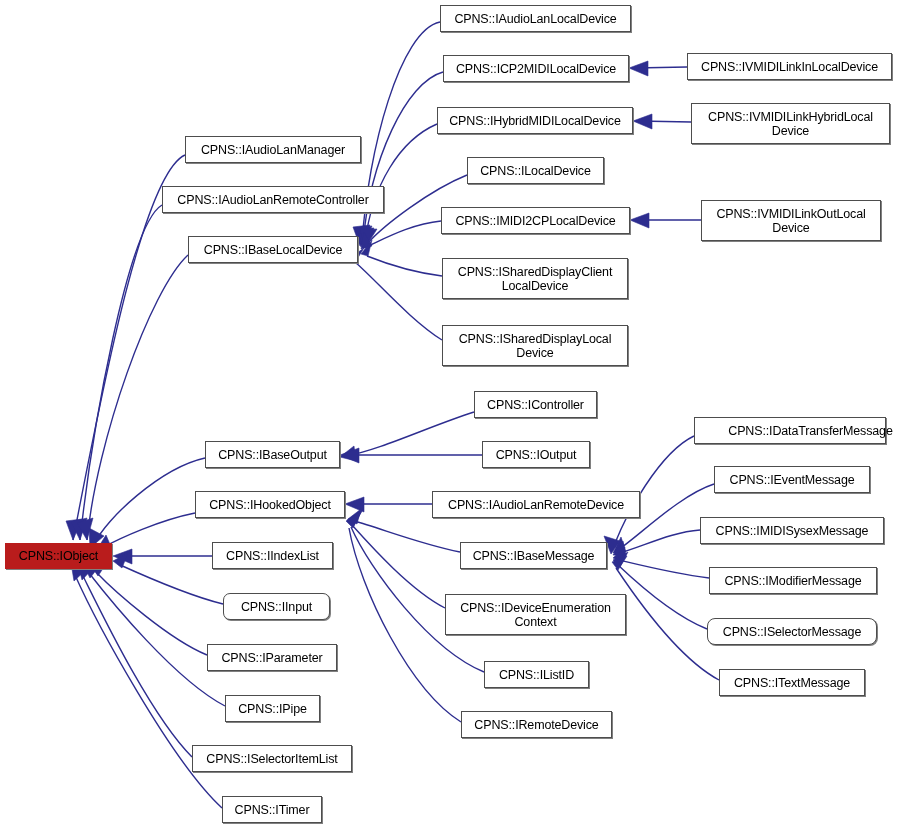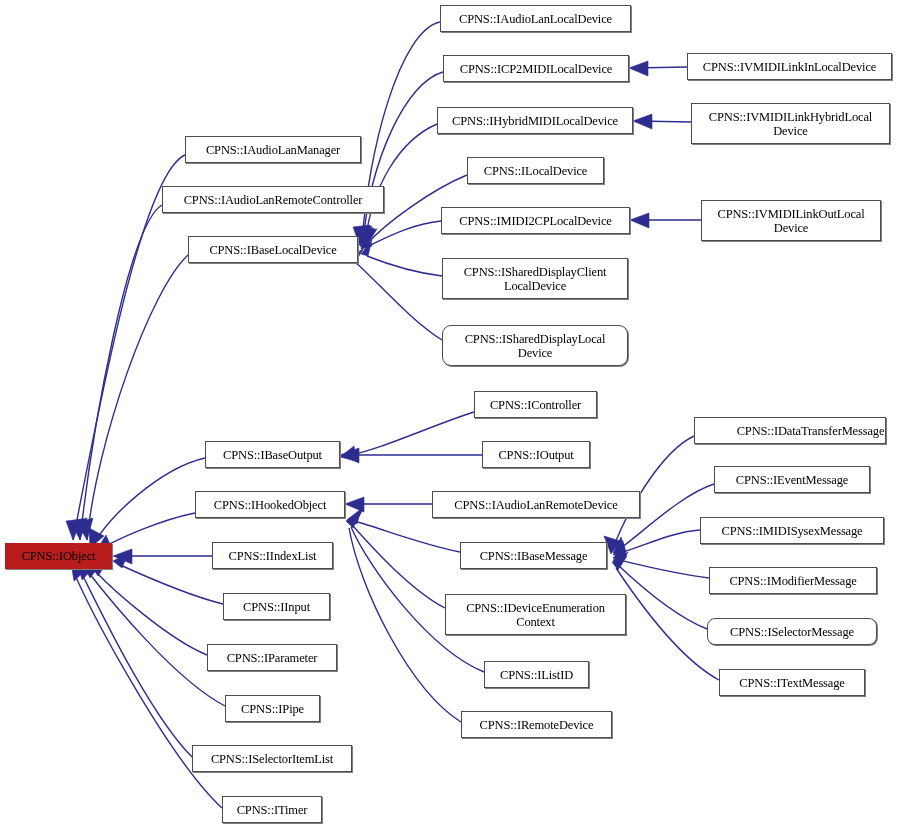--- a/index.html
+++ b/index.html
@@ -42,21 +42,20 @@
     align-items: center;
     justify-content: center;
     text-align: center;
     font-size: 12.5px;
     line-height: 14px;
     color: #000000;
     letter-spacing: -0.15px;
     white-space: pre-line;
     padding: 0 3px;
     z-index: 5;
-    font-family: Liberation Serif, serif;
   }
   .node-box.root-node {
     background: #b91c1c;
     border: 7px solid #b91c1c;
   }
 </style>
 </head>
 <body>
 
 <div id="diagram-root">
@@ -205,39 +204,39 @@
       <div class="node-box" style="left: 185px; top: 136px; width: 176px; height: 27px;"><span>CPNS::IAudioLanManager</span></div>
       <div class="node-box" style="left: 162px; top: 186px; width: 222px; height: 27px;"><span>CPNS::IAudioLanRemoteController</span></div>
       <div class="node-box" style="left: 188px; top: 236px; width: 170px; height: 27px;"><span>CPNS::IBaseLocalDevice</span></div>
       <div class="node-box" style="left: 440px; top: 5px; width: 191px; height: 27px;"><span>CPNS::IAudioLanLocalDevice</span></div>
       <div class="node-box" style="left: 443px; top: 55px; width: 186px; height: 27px;"><span>CPNS::ICP2MIDILocalDevice</span></div>
       <div class="node-box" style="left: 437px; top: 107px; width: 196px; height: 27px;"><span>CPNS::IHybridMIDILocalDevice</span></div>
       <div class="node-box" style="left: 467px; top: 157px; width: 137px; height: 27px;"><span>CPNS::ILocalDevice</span></div>
       <div class="node-box" style="left: 441px; top: 207px; width: 189px; height: 27px;"><span>CPNS::IMIDI2CPLocalDevice</span></div>
       <div class="node-box" style="left: 442px; top: 258px; width: 186px; height: 41px;"><span>CPNS::ISharedDisplayClient
 LocalDevice</span></div>
-      <div class="node-box" style="left: 442px; top: 325px; width: 186px; height: 41px; border-radius: 9px;"><span>CPNS::ISharedDisplayLocal
+      <div class="node-box" style="left: 442px; top: 325px; width: 186px; height: 41px;"><span>CPNS::ISharedDisplayLocal
 Device</span></div>
       <div class="node-box" style="left: 687px; top: 53px; width: 205px; height: 27px;"><span>CPNS::IVMIDILinkInLocalDevice</span></div>
       <div class="node-box" style="left: 691px; top: 103px; width: 199px; height: 41px;"><span>CPNS::IVMIDILinkHybridLocal
 Device</span></div>
       <div class="node-box" style="left: 701px; top: 200px; width: 180px; height: 41px;"><span>CPNS::IVMIDILinkOutLocal
 Device</span></div>
       <div class="node-box" style="left: 474px; top: 391px; width: 123px; height: 27px; align-items: center;"><span>CPNS::IController</span></div>
       <div class="node-box" style="left: 482px; top: 441px; width: 108px; height: 27px;"><span>CPNS::IOutput</span></div>
       <div class="node-box" style="left: 205px; top: 441px; width: 135px; height: 27px;"><span>CPNS::IBaseOutput</span></div>
       <div class="node-box" style="left: 195px; top: 491px; width: 150px; height: 27px;"><span>CPNS::IHookedObject</span></div>
       <div class="node-box" style="left: 432px; top: 491px; width: 208px; height: 27px;"><span>CPNS::IAudioLanRemoteDevice</span></div>
       <div class="node-box" style="left: 460px; top: 542px; width: 147px; height: 27px;"><span>CPNS::IBaseMessage</span></div>
       <div class="node-box" style="left: 445px; top: 594px; width: 181px; height: 41px;"><span>CPNS::IDeviceEnumeration
 Context</span></div>
       <div class="node-box" style="left: 484px; top: 661px; width: 105px; height: 27px;"><span>CPNS::IListID</span></div>
       <div class="node-box" style="left: 461px; top: 711px; width: 151px; height: 27px;"><span>CPNS::IRemoteDevice</span></div>
       <div class="node-box" style="left: 212px; top: 542px; width: 121px; height: 27px;"><span>CPNS::IIndexList</span></div>
-      <div class="node-box" style="left: 223px; top: 593px; width: 107px; height: 27px;"><span>CPNS::IInput</span></div>
+      <div class="node-box" style="left: 223px; top: 593px; width: 107px; height: 27px; border-radius: 7px;"><span>CPNS::IInput</span></div>
       <div class="node-box" style="left: 207px; top: 644px; width: 130px; height: 27px;"><span>CPNS::IParameter</span></div>
       <div class="node-box" style="left: 225px; top: 695px; width: 95px; height: 27px;"><span>CPNS::IPipe</span></div>
       <div class="node-box" style="left: 192px; top: 745px; width: 160px; height: 27px;"><span>CPNS::ISelectorItemList</span></div>
       <div class="node-box" style="left: 222px; top: 796px; width: 100px; height: 27px;"><span>CPNS::ITimer</span></div>
       <div class="node-box" style="left: 694px; top: 417px; width: 192px; height: 27px; padding-left: 44px;"><span>CPNS::IDataTransferMessage</span></div>
       <div class="node-box" style="left: 714px; top: 466px; width: 156px; height: 27px;"><span>CPNS::IEventMessage</span></div>
       <div class="node-box" style="left: 700px; top: 517px; width: 184px; height: 27px;"><span>CPNS::IMIDISysexMessage</span></div>
       <div class="node-box" style="left: 709px; top: 567px; width: 168px; height: 27px;"><span>CPNS::IModifierMessage</span></div>
       <div class="node-box" style="left: 707px; top: 618px; width: 170px; height: 27px; border-radius: 8px;"><span>CPNS::ISelectorMessage</span></div>
       <div class="node-box" style="left: 719px; top: 669px; width: 146px; height: 27px;"><span>CPNS::ITextMessage</span></div>

